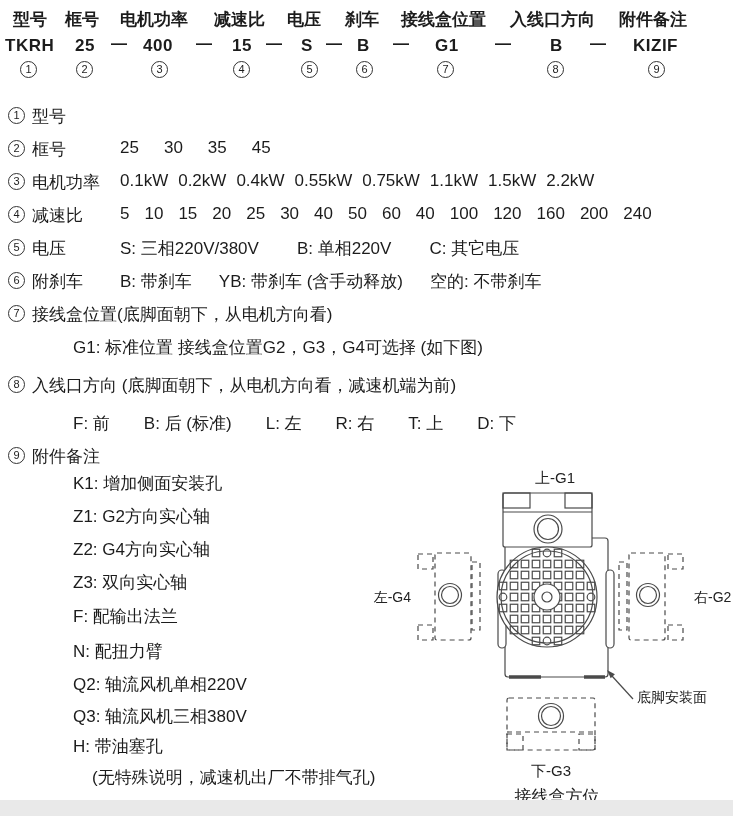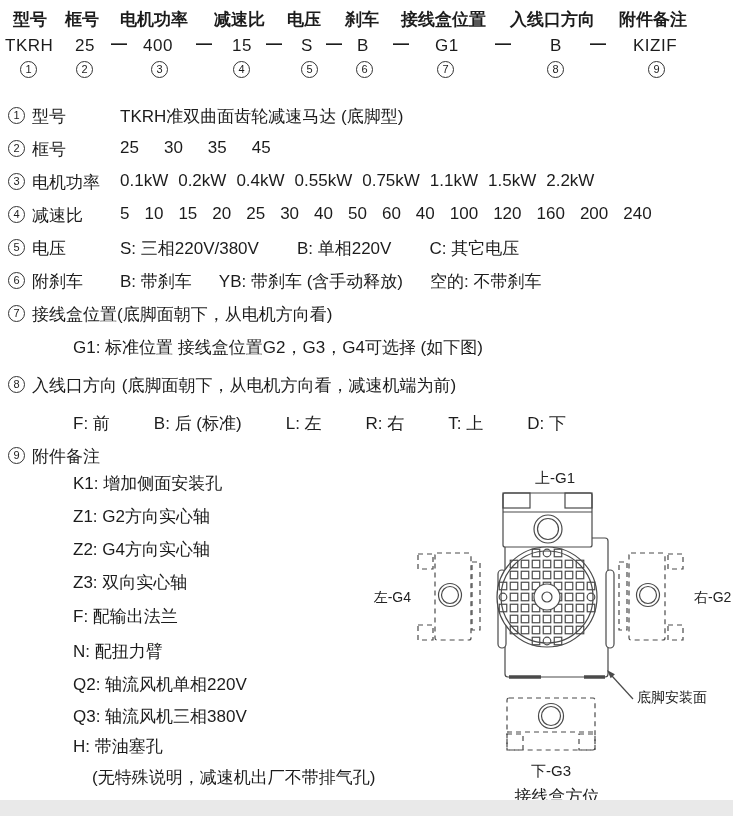--- a/index.html
+++ b/index.html
@@ -3,21 +3,21 @@
 <meta charset="utf-8">
 <style>
   :root{ --line:#4a4a4a; --text:#1c1c1c; --bg:#ffffff; }
   html,body{margin:0;padding:0;background:#e9e9e9;}
   .page{position:relative;width:733px;height:800px;background:var(--bg);
         font-family:"Liberation Sans","DejaVu Sans",sans-serif;color:var(--text);
         overflow:hidden;margin:0 auto;padding-left:28px;}
   
   .codebar{position:absolute;top:0;left:0;width:733px;height:100px;}
   .ct-h{position:absolute;top:8px;font-size:17px;font-weight:600;white-space:nowrap;}
-  .ct-c{position:absolute;top:36px;font-size:17px;font-weight:normal;letter-spacing:.5px;white-space:nowrap;}
+  .ct-c{position:absolute;top:36px;font-size:17px;font-weight:bold;letter-spacing:.5px;white-space:nowrap;}
   .ct-d{position:absolute;top:35px;font-size:16px;font-weight:bold;}
   .cnum{box-sizing:border-box;display:inline-block;width:17px;height:17px;
         border:1.2px solid #333;border-radius:50%;font-size:11px;line-height:14px;
         text-align:center;font-weight:normal;letter-spacing:0;}
   .codebar .cnum{position:absolute;top:61px;}
   
   .row{position:absolute;left:8px;width:725px;height:26px;font-size:17px;white-space:nowrap;}
   .row .cnum{position:absolute;left:0;top:2px;}
   .row .lbl{position:absolute;left:24px;top:0;}
   .row .vals{position:absolute;left:112px;top:0;display:flex;}
@@ -75,23 +75,20 @@
     <span class="cnum" style="left:437px">7</span>
     <span class="cnum" style="left:547px">8</span>
     <span class="cnum" style="left:648px">9</span>
   </section>
 
   <section>
 
     <div class="row" style="top:105px">
       <span class="cnum">1</span>
       <span class="lbl">型号</span>
-      <div class="vals">
-          <span>TKRH准双曲面齿轮减速马达 (底脚型)</span>
-        </div>
     </div>
 
     <div class="row" style="top:138px">
       <span class="cnum">2</span>
       <span class="lbl">框号</span>
       <div class="vals" style="gap:25px">
         <span>25</span>
         <span>30</span>
         <span>35</span>
         <span>45</span>
@@ -161,21 +158,21 @@
     </div>
     <div class="row" style="top:336px">
       <span class="sub">G1: 标准位置 接线盒位置G2，G3，G4可选择 (如下图)</span>
     </div>
 
     <div class="row" style="top:374px">
       <span class="cnum">8</span>
       <span class="lbl">入线口方向 (底脚面朝下，从电机方向看，减速机端为前)</span>
     </div>
     <div class="row" style="top:412px">
-      <div class="subvals" style="gap:44px">
+      <div class="subvals" style="gap:34px">
         <span>F: 前</span>
         <span>B: 后 (标准)</span>
         <span>L: 左</span>
         <span>R: 右</span>
         <span>T: 上</span>
         <span>D: 下</span>
       </div>
     </div>
 
     <div class="row" style="top:445px">

